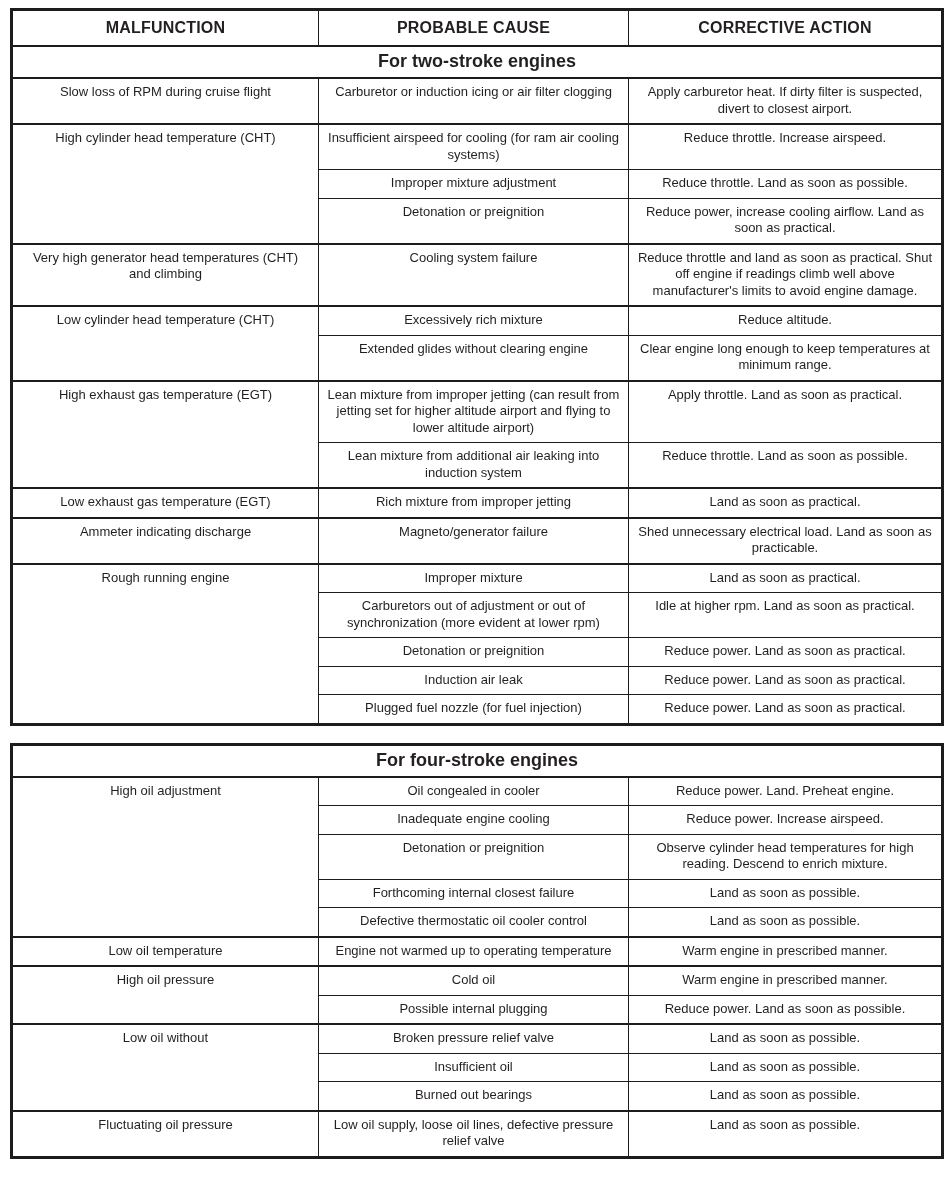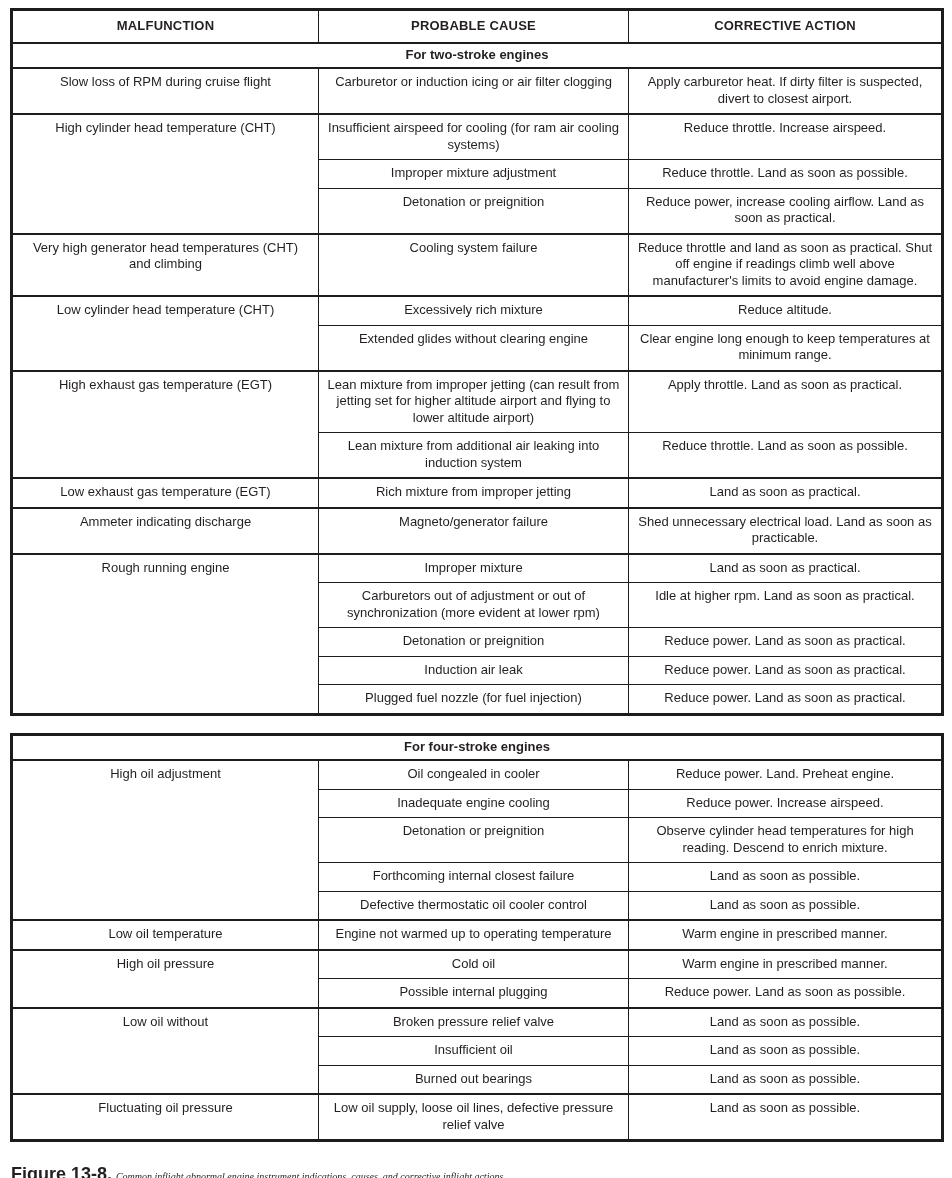--- a/index.html
+++ b/index.html
@@ -29,28 +29,28 @@
     border: 1.5px solid #1c1c1c;
     text-align: center;
     vertical-align: top;
     font-size: 13px;
     line-height: 1.27;
     padding: 5px 8px 6px 8px;
     word-wrap: break-word;
   }
   .malf-table tr.header-row th {
     font-weight: bold;
-    font-size: 13px;
+    font-size: 16px;
     letter-spacing: 0.2px;
     padding: 7px 4px;
     border-bottom: 2.5px solid #1c1c1c;
   }
   .malf-table tr.section-row td {
     font-weight: bold;
-    font-size: 13px;
+    font-size: 18px;
     padding: 3px 4px 4px 4px;
     border-top: 2.5px solid #1c1c1c;
     border-bottom: 2.5px solid #1c1c1c;
   }
   .malf-table tr.group-start > td {
     border-top: 2.5px solid #1c1c1c;
   }
   .caption {
     margin-top: 22px;
     margin-left: 1px;

